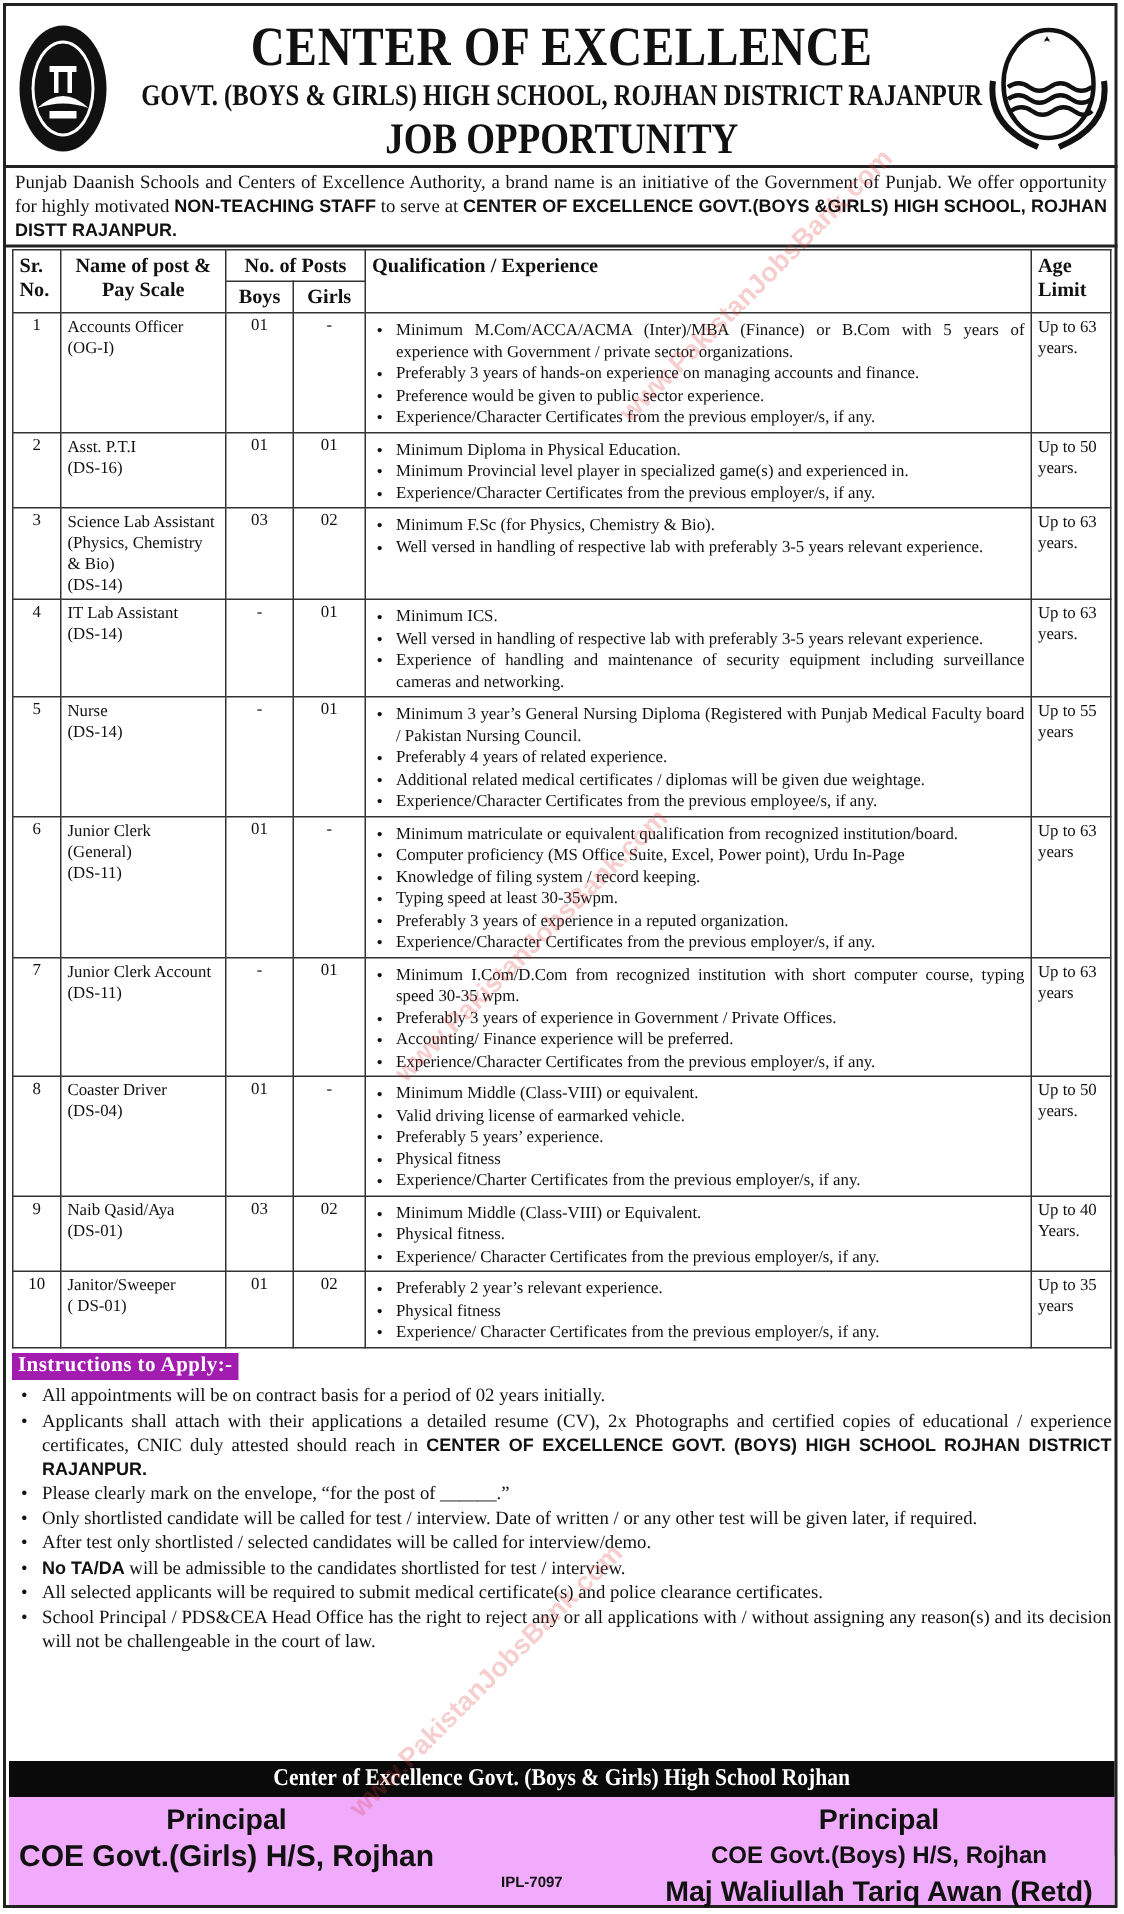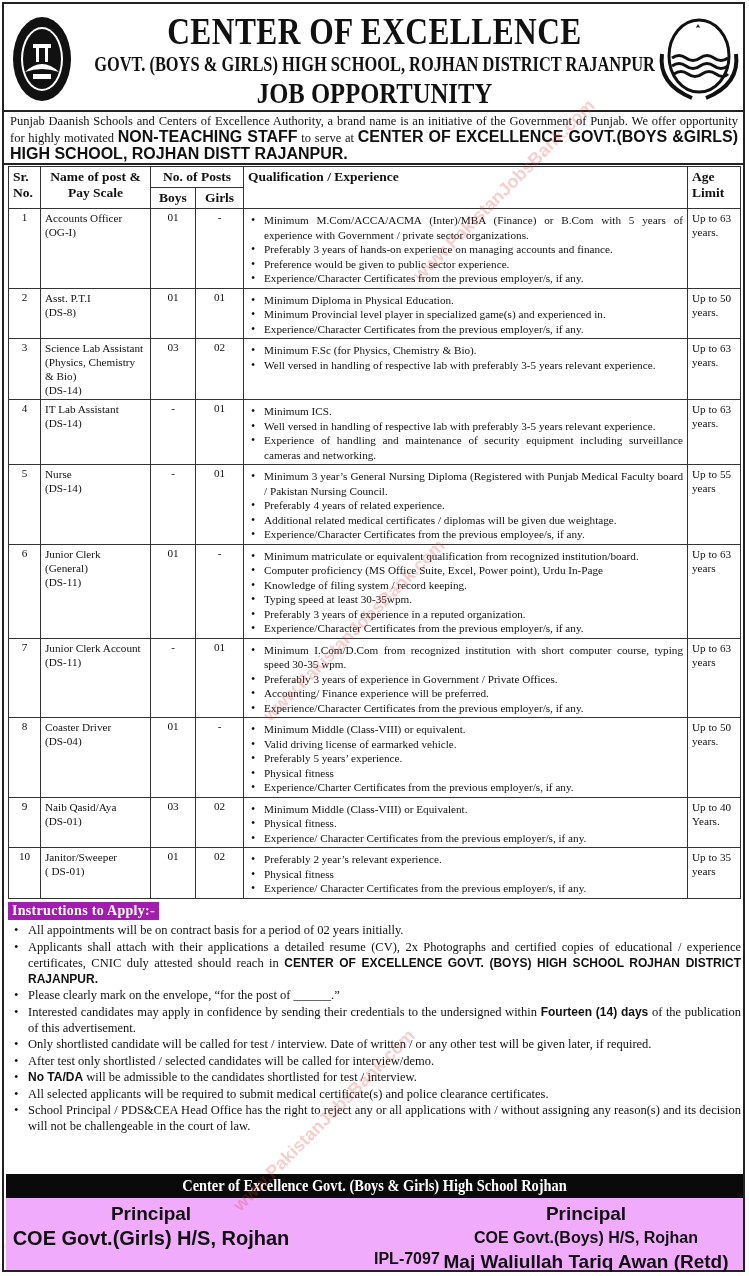--- a/index.html
+++ b/index.html
@@ -7,21 +7,21 @@
   .frame { position:absolute; left:2px; top:2px; width:743px; height:1270px; border:2px solid #222; box-sizing:border-box; }
   .header { position:absolute; left:4px; top:4px; width:741px; height:108px; }
   .logo-left { position:absolute; left:7px; top:10px; width:62px; height:90px; }
   .logo-right { position:absolute; left:650px; top:10px; width:90px; height:90px; }
   .h-title { position:absolute; left:0; width:741px; text-align:center; font-weight:bold; }
   .t1 { top:6px; font-size:37px; letter-spacing:0.5px; transform:scaleX(0.85); }
   .t2 { top:49px; font-size:20px; transform:scaleX(0.82); }
   .t3 { top:73px; font-size:29px; transform:scaleX(0.85); }
   .sep { position:absolute; left:4px; width:741px; height:0; border-top:2px solid #222; }
   .intro { position:absolute; left:10px; top:113px; width:728px; font-size:12.5px; line-height:16px; text-align:justify; }
-  .intro b { font-family:"Liberation Sans", sans-serif; font-size:16px; }
+  .intro b { font-family:"Liberation Sans", sans-serif; font-size:12px; }
   table.jobs { position:absolute; left:8px; top:166px; width:733px; border-collapse:collapse; font-size:11.2px; }
   table.jobs th, table.jobs td { border:1px solid #333; vertical-align:top; padding:2px 4px; }
   table.jobs th { font-weight:bold; font-size:13.5px; line-height:16px; }
   .c-sr { width:23px; text-align:center; }
   .c-name { width:101px; }
   .c-boys { width:36px; text-align:center; }
   .c-girls { width:39px; text-align:center; }
   .c-age { width:44px; }
   td.qual ul { margin:2px 0 0 0; padding:0 0 0 16px; list-style:none; }
   td.qual li { position:relative; line-height:14.5px; text-align:justify; }
@@ -36,21 +36,21 @@
   .instr b { font-family:"Liberation Sans", sans-serif; font-size:12px; }
   .footer-black { position:absolute; left:6px; top:1134px; width:737px; height:63px; background:#0a0a0a; color:#fff;margin-top:40px; }
   .fb-line { position:absolute; left:0; width:737px; text-align:center; font-size:16px; font-weight:bold; transform:scaleX(0.9); }
   .fb-l1 { top:3px; } .fb-l2 { top:24px; }
   .fb-phone { position:absolute; top:44px; font-size:15px; font-weight:bold; }
   .fb-boys { left:46px; } .fb-girls { right:46px; }
   .footer-gray { position:absolute; left:6px; top:1198px; width:737px; height:72px; background:#f0abfc; font-family:"Liberation Sans", sans-serif; }
   .sig { position:absolute; top:4px; text-align:center; font-weight:bold; font-size:19px; line-height:24px; }
   .sig-left { left:0; width:290px; }
   .sig-right { left:420px; width:320px; }
-  .ipl { position:absolute; left:328px; top:52px; font-size:16px; font-weight:bold;margin-left:40px; }
+  .ipl { position:absolute; left:328px; top:52px; font-size:10px; font-weight:bold; }
   .watermark { position:absolute; color:rgba(220,60,60,0.25); font-family:"Liberation Sans", sans-serif; font-size:18px; font-weight:bold; transform:rotate(-45deg); pointer-events:none; }
 </style>
 </head>
 <body>
 
 <div class="frame"></div>
 
 <div class="header">
   <svg class="logo-left" viewBox="0 0 62 90">
     <ellipse cx="31" cy="45" rx="29" ry="42" fill="#111"></ellipse>
@@ -110,21 +110,21 @@
             <li>Preference would be given to public sector experience.</li>
             <li>Experience/Character Certificates from the previous employer/s, if any.</li>
           </ul>
         </td>
         <td class="c-age age">Up to 63 years.</td>
       </tr>
       <tr>
         <td class="c-sr">2</td>
         <td class="c-name name">
           <div>Asst. P.T.I</div>
-          <div>(DS-8)</div>
+          <div>(DS-16)</div>
         </td>
         <td class="c-boys">01</td>
         <td class="c-girls">01</td>
         <td class="qual">
           <ul>
             <li>Minimum Diploma in Physical Education.</li>
             <li>Minimum Provincial level player in specialized game(s) and experienced in.</li>
             <li>Experience/Character Certificates from the previous employer/s, if any.</li>
           </ul>
         </td>
@@ -274,21 +274,20 @@
       </tr>
     </tbody>
 </table>
 
 <div class="instr">
   <div class="instr-head">Instructions to Apply:-</div>
   <ul id="instr-list">
       <li><span>All appointments will be on contract basis for a period of 02 years initially.</span></li>
       <li><span>Applicants shall attach with their applications a detailed resume (CV), 2x Photographs and certified copies of educational / experience certificates, CNIC duly attested should reach in </span><b>CENTER OF EXCELLENCE GOVT. (BOYS) HIGH SCHOOL ROJHAN DISTRICT RAJANPUR.</b></li>
       <li><span>Please clearly mark on the envelope, “for the post of ______.”</span></li>
-      <li><span>Interested candidates may apply in confidence by sending their credentials to the undersigned within </span><b>Fourteen (14) days</b><span> of the publication of this advertisement.</span></li>
       <li><span>Only shortlisted candidate will be called for test / interview.  Date of written / or any other test will be given later, if required.</span></li>
       <li><span>After test only shortlisted / selected candidates will be called for interview/demo.</span></li>
       <li><b>No TA/DA</b><span> will be admissible to the candidates shortlisted for test / interview.</span></li>
       <li><span>All selected applicants will be required to submit medical certificate(s) and police clearance certificates.</span></li>
       <li><span>School Principal / PDS&amp;CEA Head Office has the right to reject any or all applications with / without assigning any reason(s) and its decision will not be challengeable in the court of law.</span></li>
     </ul>
 </div>
 
 <div class="footer-black">
   <div class="fb-line fb-l1">Center of Excellence  Govt. (Boys &amp; Girls) High School Rojhan</div>

